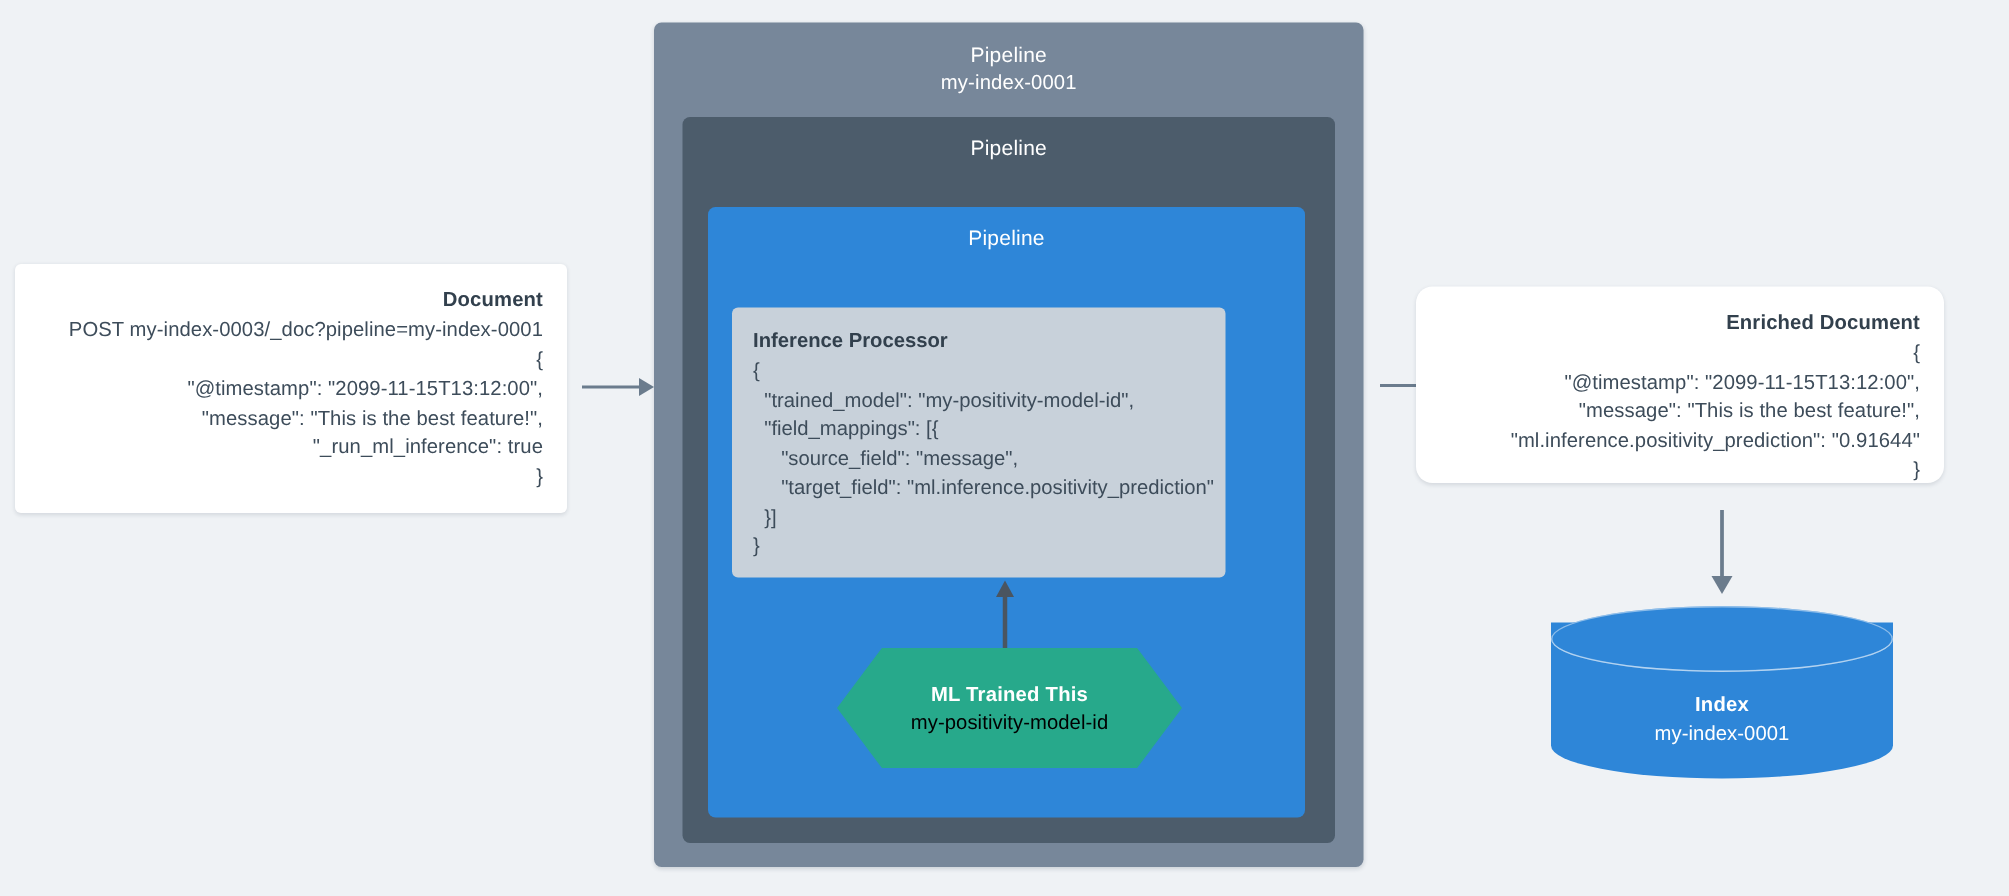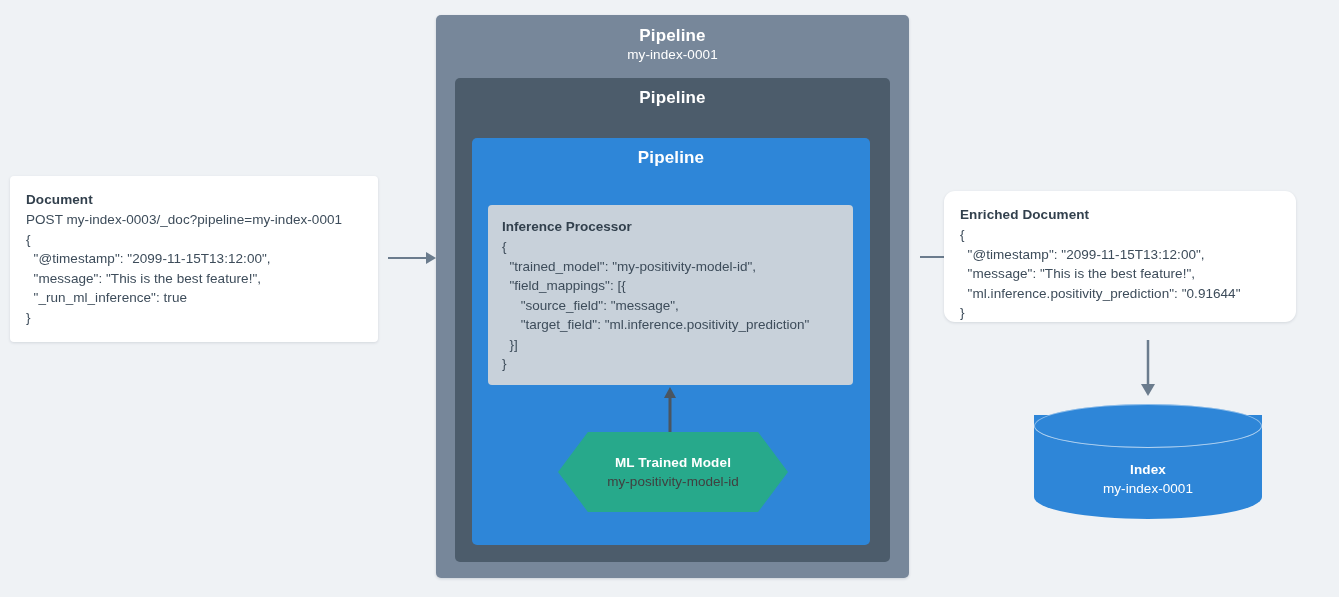--- a/index.html
+++ b/index.html
@@ -14,57 +14,58 @@
 
   
   .abs{position:absolute;box-sizing:border-box;}
 
   
   .doc-card{
     background:#ffffff;
     border-radius:4px;
     box-shadow:0 1px 3px rgba(20,40,60,.13);
     padding:14px 16px 10px 16px;
+    text-align:right;
   }
   .doc-title{
     font-size:13.5px;font-weight:bold;color:#32404d;
     letter-spacing:.1px;line-height:19px;margin-bottom:1px;
   }
   .doc-line{
     font-size:13.5px;color:#3d4c5a;line-height:19.5px;
     white-space:pre;letter-spacing:.05px;
   }
 
   
   .pipe-outer{background:#77879a;border-radius:5px;box-shadow:0 1px 3px rgba(20,40,60,.16);}
   .pipe-mid{background:#4c5c6b;border-radius:5px;}
   .pipe-inner{background:#2e86d8;border-radius:5px;}
   .pipe-head{text-align:center;color:#ffffff;}
-  .pipe-head .t{font-size:17px;font-weight:bold;line-height:18px;letter-spacing:.15px;}
+  .pipe-head .t{font-size:14px;font-weight:normal;line-height:18px;letter-spacing:.15px;}
   .pipe-head .s{font-size:13.5px;font-weight:normal;line-height:19px;letter-spacing:.1px;}
 
   
   .proc-card{
     background:#c8d1da;border-radius:4px;
     padding:12px 14px 12px 14px;
   }
   .proc-title{font-size:13.5px;font-weight:bold;color:#32404d;line-height:20px;}
   .proc-line{font-size:13.5px;color:#3d4c5a;line-height:19.5px;white-space:pre;}
 
   
   .hexwrap{position:absolute;}
   .hex{
     width:100%;height:100%;
     background:#27a98b;
     -webkit-clip-path:polygon(13% 0%,87% 0%,100% 50%,87% 100%,13% 100%,0% 50%);
     clip-path:polygon(13% 0%,87% 0%,100% 50%,87% 100%,13% 100%,0% 50%);
     display:flex;flex-direction:column;align-items:center;justify-content:center;
   }
   .hex .t{font-size:13.5px;font-weight:bold;color:#fff;line-height:19px;letter-spacing:.15px;}
-  .hex .s{font-size:13.5px;color:#404040;line-height:19px;letter-spacing:.05px;}
+  .hex .s{font-size:13.5px;color:#000000;line-height:19px;letter-spacing:.05px;}
 
   
   .cyl{position:absolute;}
   .cyl-body{
     position:absolute;left:0;right:0;top:11px;bottom:11px;
     background:#2e86d8;
     border-bottom-left-radius:50% 22px;border-bottom-right-radius:50% 22px;
   }
   .cyl-top{
     position:absolute;left:0;top:0;width:100%;height:44px;
@@ -119,41 +120,41 @@
       <div class="t">Pipeline</div>
     </div>
   </div>
 
   <div class="abs pipe-inner" style="left:472px;top:138px;width:398px;height:407px;">
     <div class="pipe-head" style="padding-top:11px;">
       <div class="t">Pipeline</div>
     </div>
   </div>
 
-  <div class="abs proc-card" style="left:488px;top:205px;width:365px;height:180px;">
+  <div class="abs proc-card" style="left:488px;top:205px;width:329px;height:180px;">
     <div class="proc-title">Inference Processor</div>
     <div class="proc-line">{</div>
     <div class="proc-line">  "trained_model": "my-positivity-model-id",</div>
     <div class="proc-line">  "field_mappings": [{</div>
     <div class="proc-line">     "source_field": "message",</div>
     <div class="proc-line">     "target_field": "ml.inference.positivity_prediction"</div>
     <div class="proc-line">  }]</div>
     <div class="proc-line">}</div>
   </div>
 
   <div class="abs arrow" style="left:661px;top:387px;width:18px;height:48px;">
     <svg width="18" height="48" viewBox="0 0 18 48">
       <line x1="9" y1="48" x2="9" y2="10" stroke="#4a5560" stroke-width="3"></line>
       <polygon points="3,11 9,0 15,11" fill="#4a5560"></polygon>
     </svg>
   </div>
 
   <div class="hexwrap" style="left:558px;top:432px;width:230px;height:80px;">
     <div class="hex">
-      <div class="t">ML Trained Model</div>
+      <div class="t">ML Trained This</div>
       <div class="s">my-positivity-model-id</div>
     </div>
   </div>
 
   <div class="abs arrow" style="left:920px;top:249px;width:45px;height:16px;">
     <svg width="45" height="16" viewBox="0 0 45 16">
       <line x1="0" y1="8" x2="35" y2="8" stroke="#6b7c8d" stroke-width="2"></line>
       <polygon points="35,2 45,8 35,14" fill="#6b7c8d"></polygon>
     </svg>
   </div>

